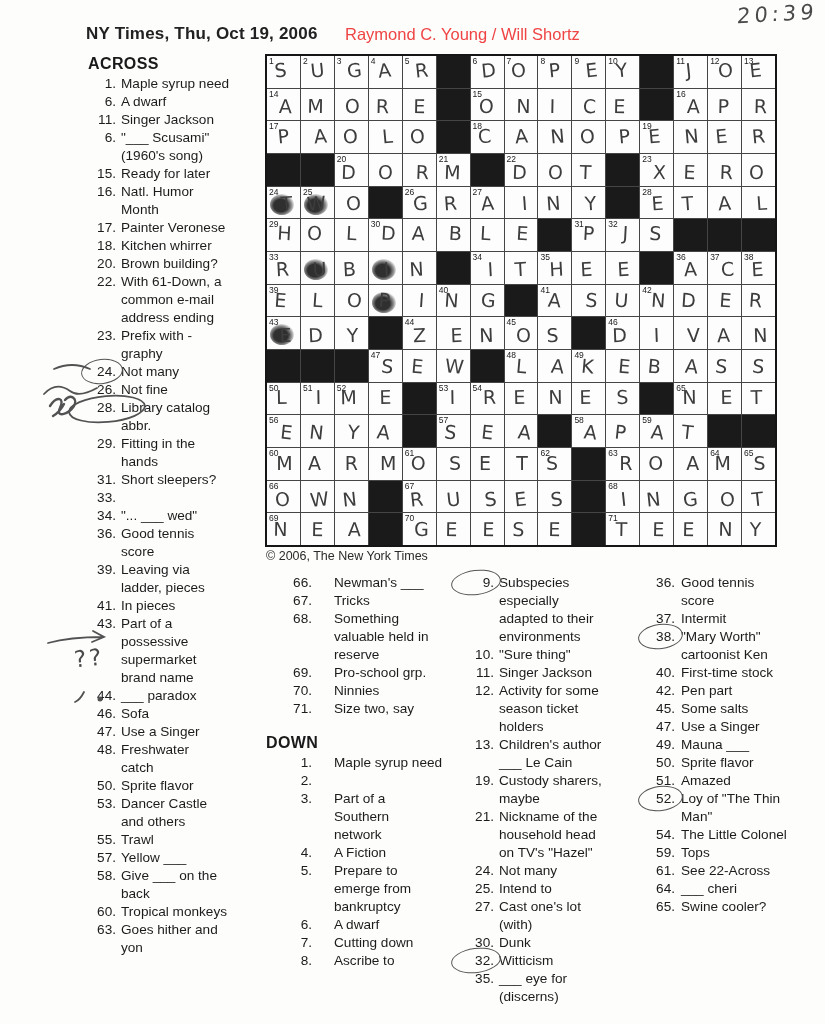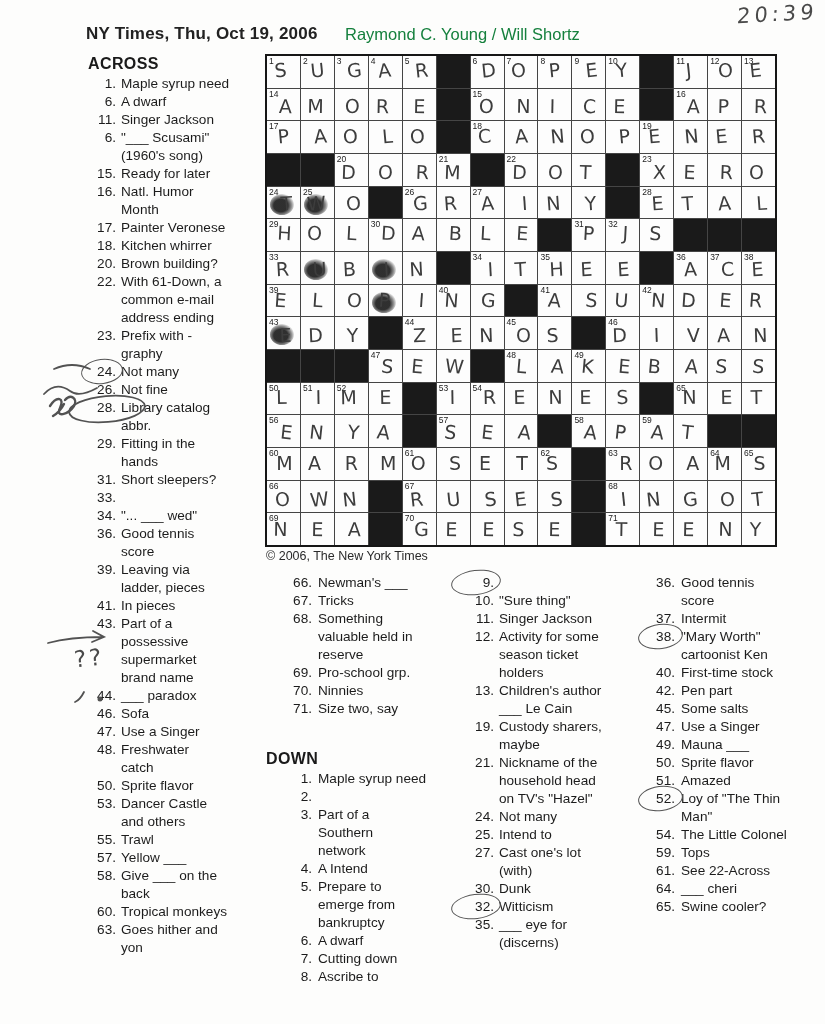--- a/index.html
+++ b/index.html
@@ -4,34 +4,34 @@
 <style>
   html,body{margin:0;padding:0;}
   body{
     width:825px;height:1024px;position:relative;overflow:hidden;
     background:#fdfdfc;color:#1c1c1c;
     font-family:"Liberation Sans", sans-serif;
   }
   .abs{position:absolute;}
   
   #title{left:86px;top:24px;font-size:17px;font-weight:bold;letter-spacing:.2px;color:#222;}
-  #byline{left:345px;top:25px;font-size:16.5px;color:#15803d;}
+  #byline{left:345px;top:25px;font-size:16.5px;color:#ef4444;}
   .hand{font-family:"DejaVu Sans", sans-serif;color:#4a4a4a;}
   #time{left:737px;top:2px;font-size:21px;letter-spacing:4px;transform:rotate(-3deg) skewX(-7deg);}
   
   .cluecol{position:absolute;font-size:13.6px;line-height:18px;}
   #col1{left:88px;top:55px;width:174px;}
   #col2{left:266px;top:574px;width:184px;}
   #col3{left:458px;top:574px;width:186px;}
   #col4{left:645px;top:574px;width:178px;}
   .sechead{font-size:16px;font-weight:bold;letter-spacing:.4px;margin:0 0 2px 0;color:#1a1a1a;}
-  #downhead{margin-top:32px;}
+  #downhead{margin-top:16px;}
   .clue{display:flex;align-items:flex-start;}
   .cnum{flex:0 0 28px;text-align:right;padding-right:5px;position:relative;}
-  #col2 .cnum{flex-basis:46px;padding-right:6px;}
+  #col2 .cnum{flex-basis:46px;padding-right:22px;}
   #col3 .cnum{flex-basis:36px;padding-right:5px;}
   #col4 .cnum{flex-basis:30px;padding-right:6px;}
   .ctext{flex:1;white-space:pre-line;}
   .circled::after{
     content:"";position:absolute;left:-7px;top:-4px;right:-2px;bottom:-3px;
     border:1.7px solid #555;border-radius:50%;transform:rotate(-7deg);
   }
   
   #grid{
     left:265px;top:54px;width:512px;height:493px;
@@ -939,21 +939,21 @@
         <span class="cnum">2.</span>
       </div>
       <div class="clue">
         <span class="cnum">3.</span>
         <span class="ctext">Part of a
 Southern
 network</span>
       </div>
       <div class="clue">
         <span class="cnum">4.</span>
-        <span class="ctext">A Intend</span>
+        <span class="ctext">A Fiction</span>
       </div>
       <div class="clue">
         <span class="cnum">5.</span>
         <span class="ctext">Prepare to
 emerge from
 bankruptcy</span>
       </div>
       <div class="clue">
         <span class="cnum">6.</span>
         <span class="ctext">A dwarf</span>
@@ -966,20 +966,24 @@
         <span class="cnum">8.</span>
         <span class="ctext">Ascribe to</span>
       </div>
     </div>
 </div>
 
 <div class="cluecol" id="col3">
   <div>
       <div class="clue">
         <span class="cnum circled">9.</span>
+        <span class="ctext">Subspecies
+especially
+adapted to their
+environments</span>
       </div>
       <div class="clue">
         <span class="cnum">10.</span>
         <span class="ctext">"Sure thing"</span>
       </div>
       <div class="clue">
         <span class="cnum">11.</span>
         <span class="ctext">Singer Jackson</span>
       </div>
       <div class="clue">

